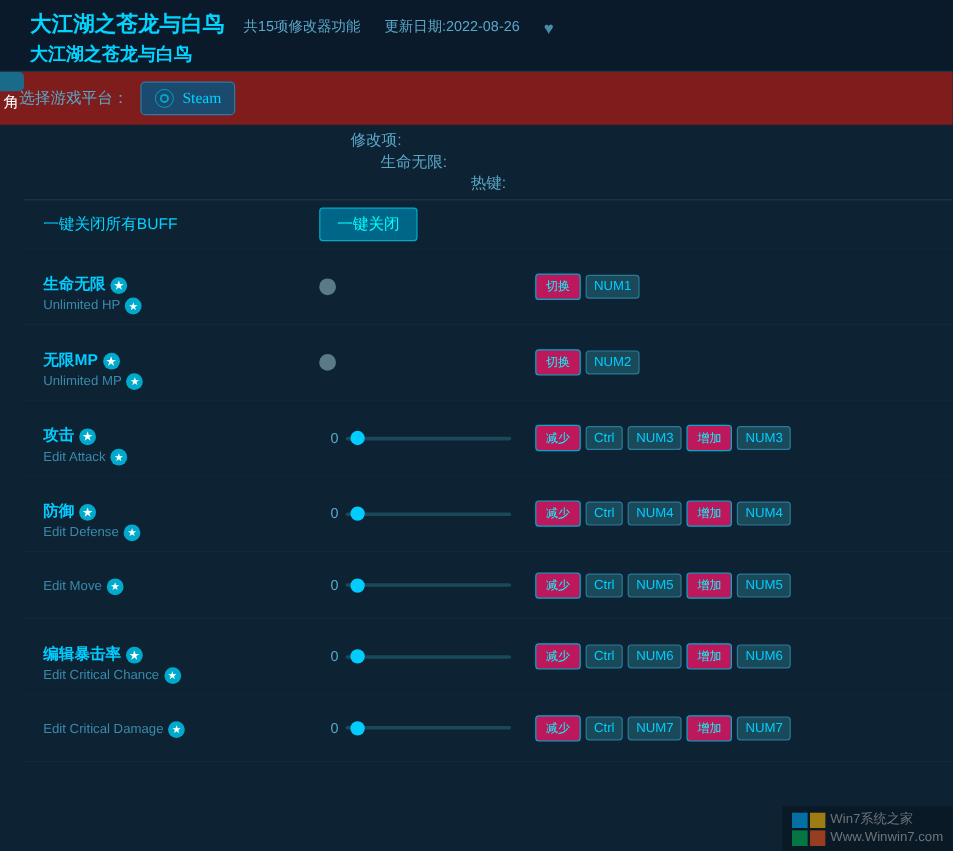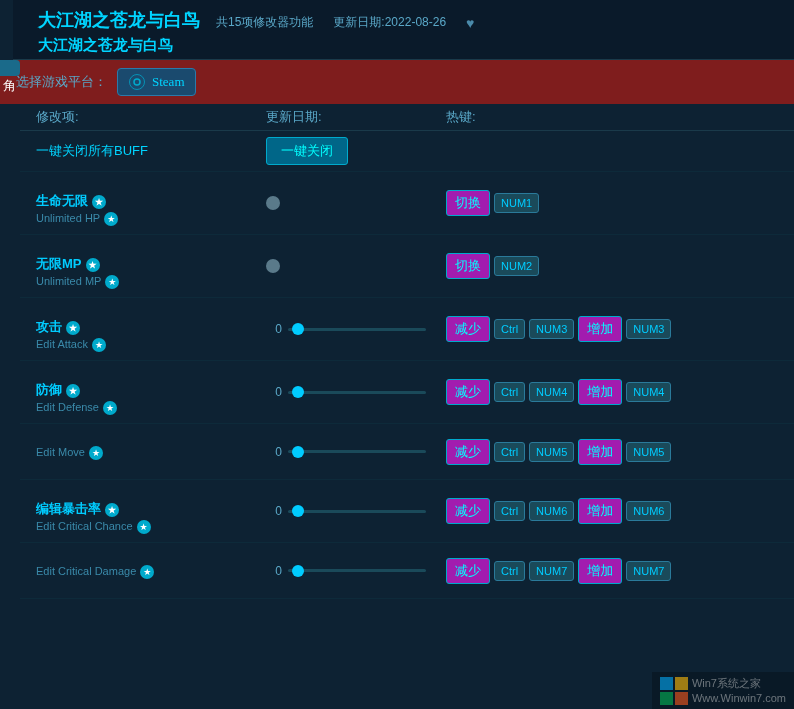--- a/index.html
+++ b/index.html
@@ -10,21 +10,20 @@
       font-family: 'Microsoft YaHei', Arial, sans-serif;
       color: #00d4ff;
       overflow: hidden;
       position: relative;
     }
 
     .header {
       background: #0a1a2a;
       padding: 8px 16px 4px 25px;
       border-bottom: 1px solid #1a3a4a;
-      margin-left: 13px;
     }
 
     .header-title-main {
       font-size: 18px;
       font-weight: bold;
       color: #00d4ff;
     }
 
     .header-meta {
       display: flex;
@@ -96,20 +95,21 @@
     }
 
     .table-header {
       display: flex;
       align-items: center;
       padding: 4px 16px;
       font-size: 13px;
       color: #5aa8c8;
       border-bottom: 1px solid #1a3a4a;
       margin-left: 20px;
+      flex-direction: column;
     }
 
     .col-name { width: 230px; }
     .col-status { width: 180px; }
     .col-hotkey { flex: 1; }
 
     .one-key-row {
       display: flex;
       align-items: center;
       padding: 6px 16px;
@@ -223,26 +223,26 @@
 
     .row-hotkey-col {
       flex: 1;
       display: flex;
       align-items: center;
       gap: 4px;
       flex-wrap: wrap;
     }
 
     .key-btn {
-      background: #a21caf;
+      background: #be185d;
       border: 1px solid #00aacc;
       color: #00ffff;
       padding: 3px 8px;
       border-radius: 3px;
-      font-size: 13px;
+      font-size: 10px;
       cursor: pointer;
       white-space: nowrap;
     }
 
     .key-tag {
       background: #1a4a5a;
       border: 1px solid #2a7a9a;
       color: #00ccff;
       padding: 3px 6px;
       border-radius: 3px;
@@ -298,21 +298,21 @@
       <circle cx="12" cy="12" r="10" fill="#1a4a6e" stroke="#00aacc" stroke-width="1"></circle>
       <circle cx="12" cy="12" r="5" fill="#00aacc"></circle>
       <circle cx="12" cy="12" r="3" fill="#1a4a6e"></circle>
     </svg>
     <span>Steam</span>
   </button>
 </div>
 
 <div class="table-header">
   <span class="col-name">修改项:</span>
-  <span class="col-status">更新日期:</span>
+  <span class="col-status">生命无限:</span>
   <span class="col-hotkey">热键:</span>
 </div>
 
 <div class="one-key-row">
   <span class="one-key-label col-name">一键关闭所有BUFF</span>
   <span class="col-status">
     <button class="one-key-btn">一键关闭</button>
   </span>
   <span class="col-hotkey"></span>
 </div>

